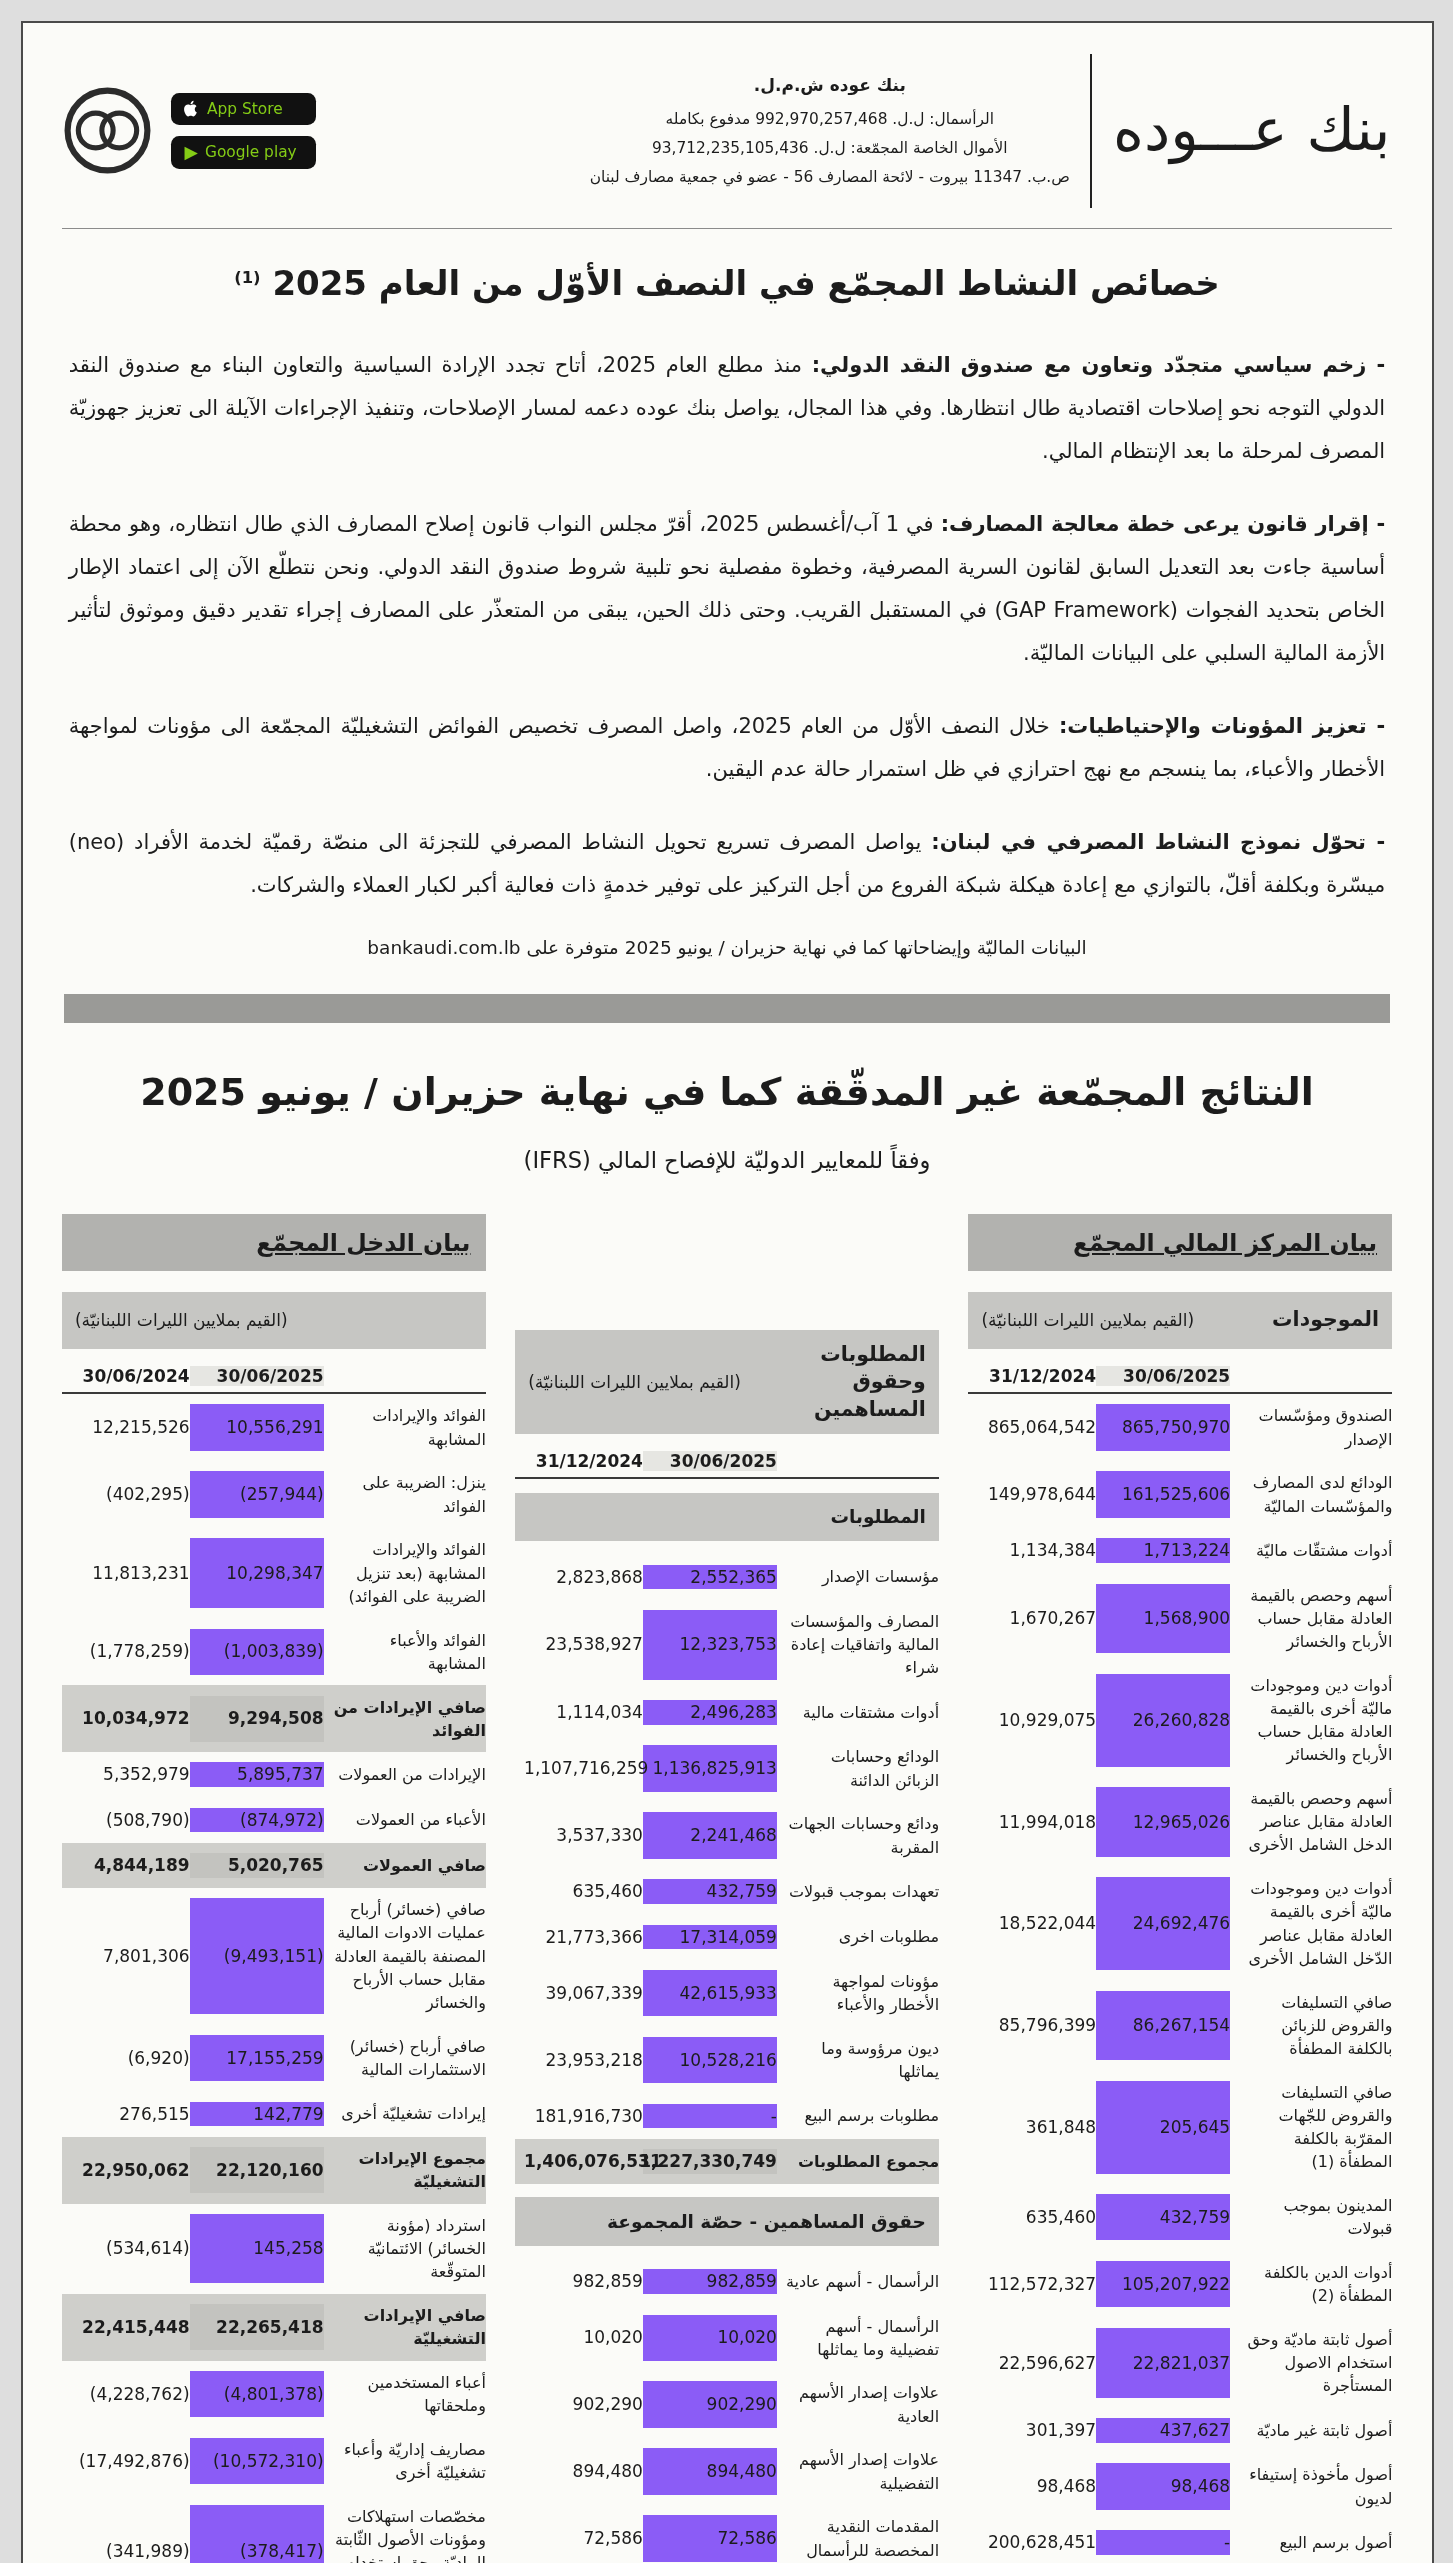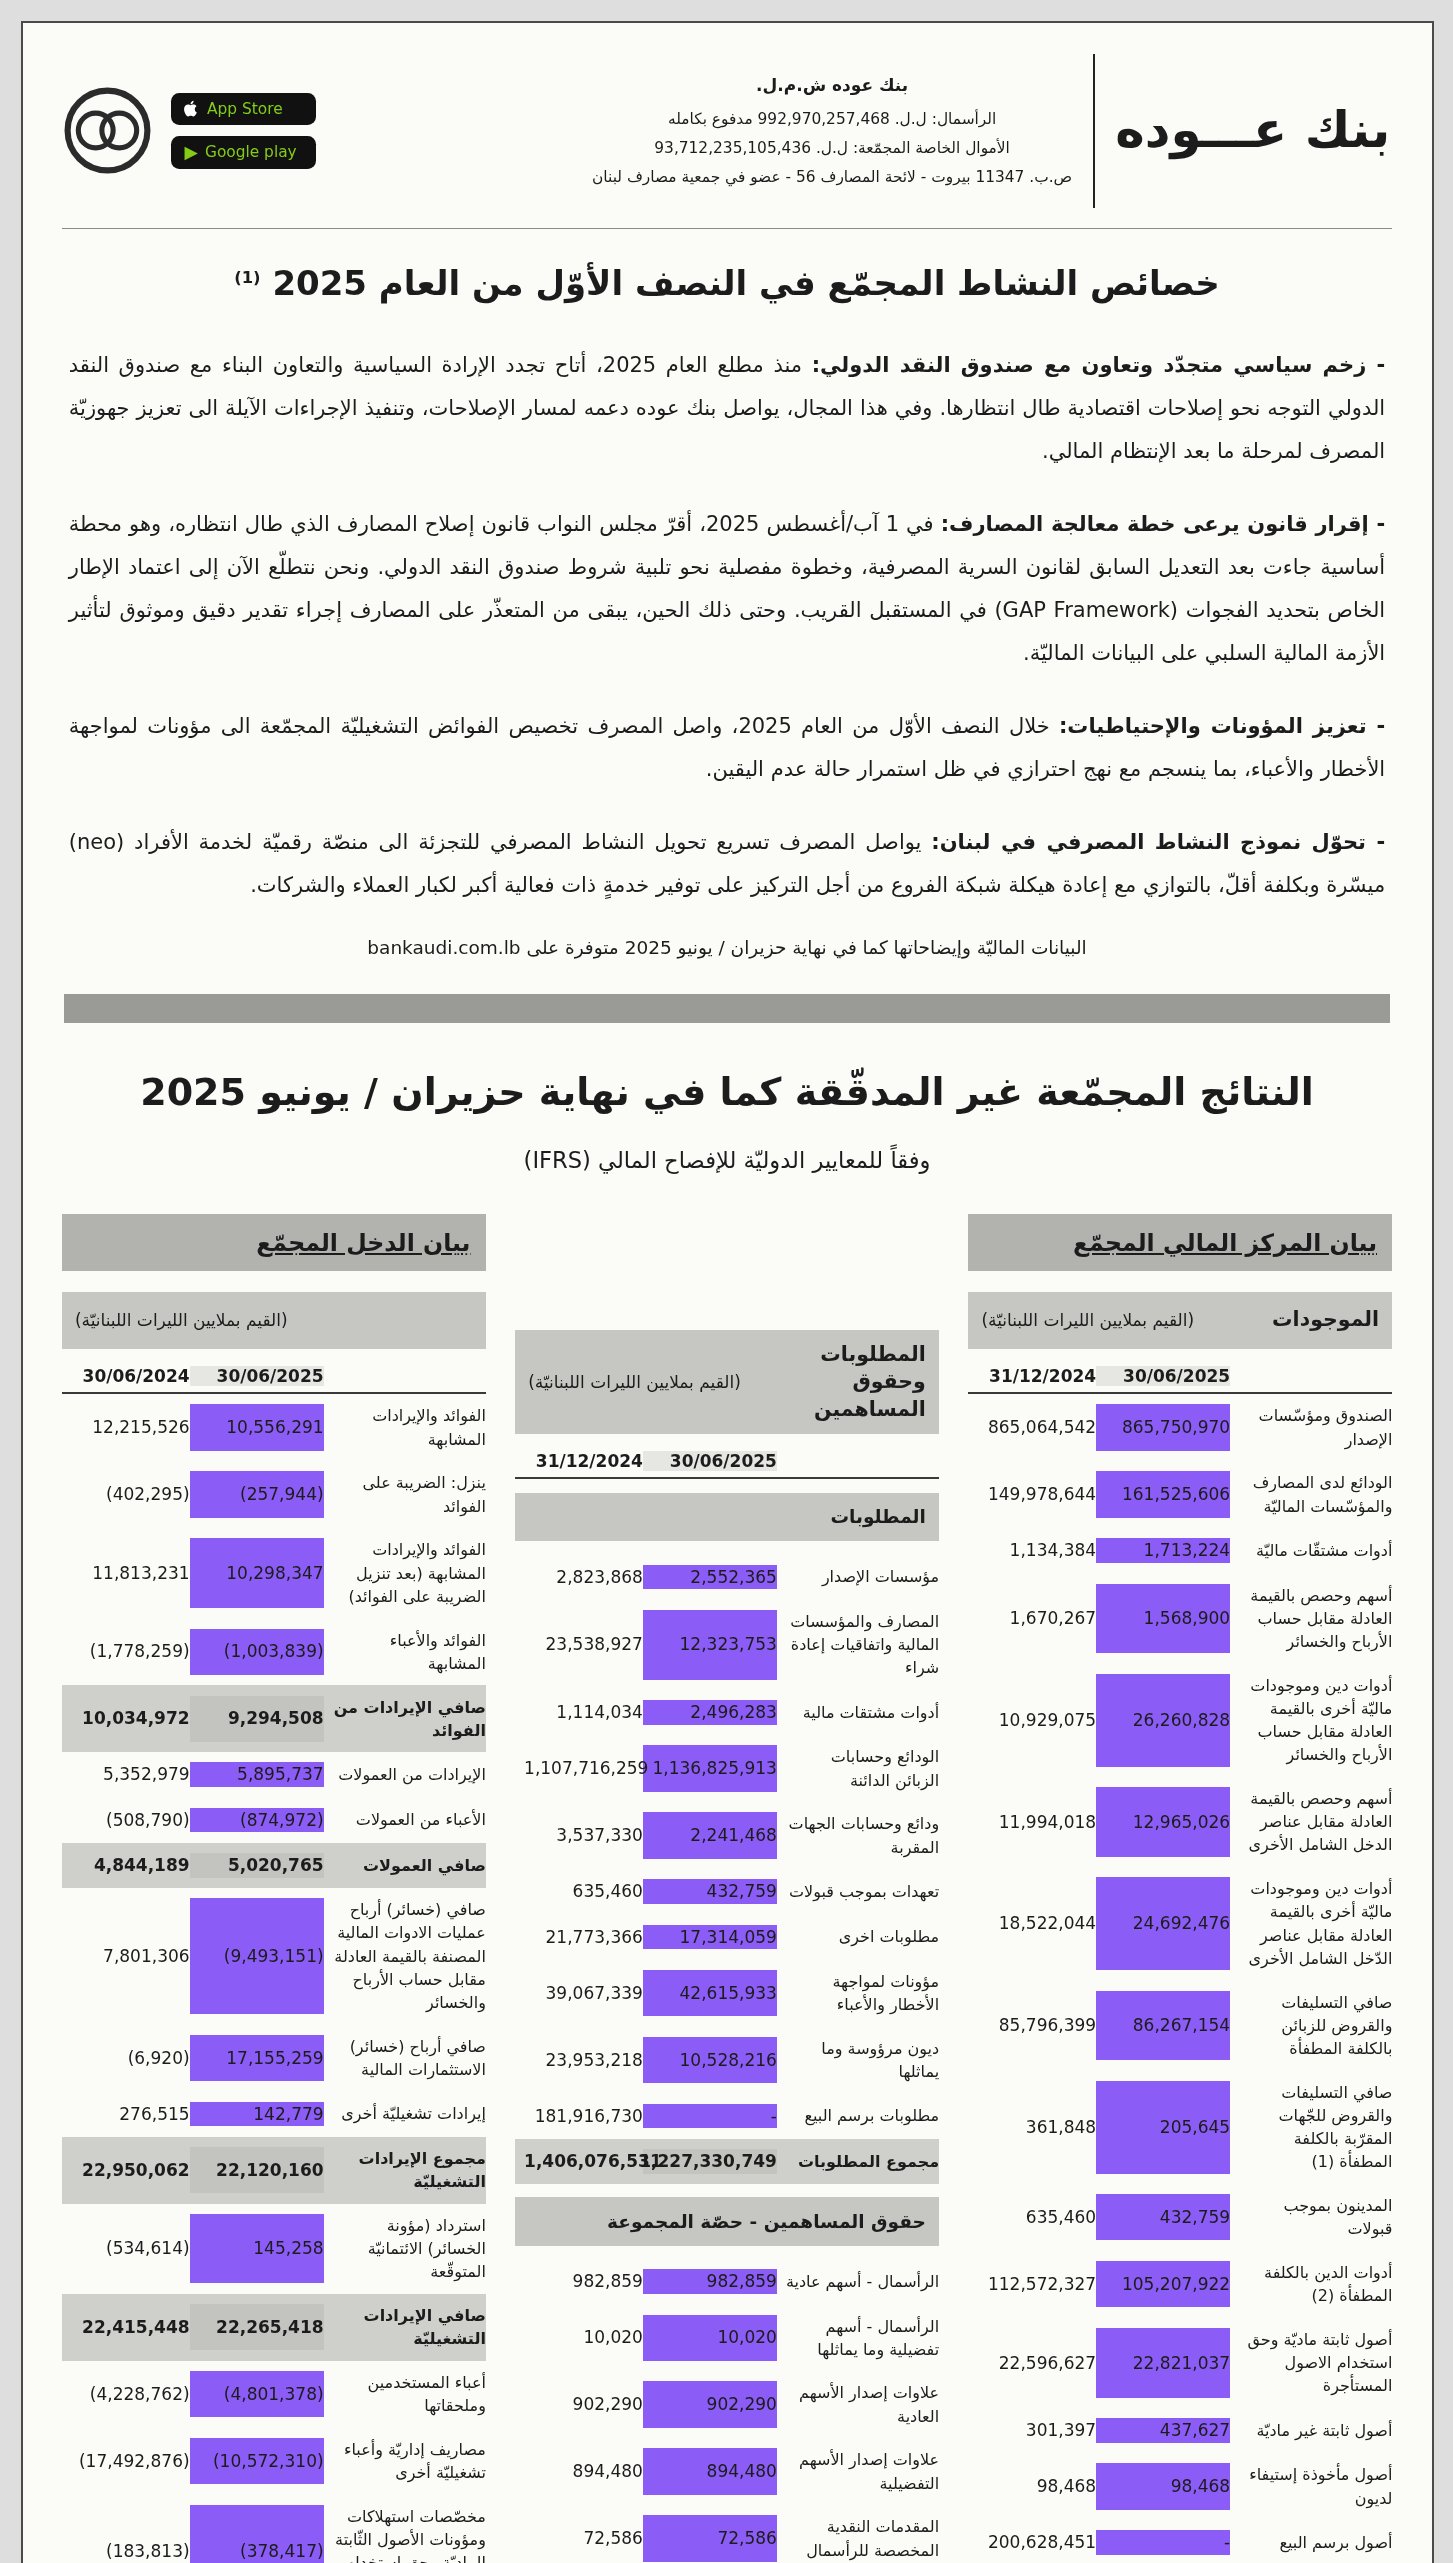--- a/index.html
+++ b/index.html
@@ -1,21 +1,21 @@
 <!DOCTYPE html>
 <html lang="ar" dir="rtl" style="font-size:8.2px"><head>
 <meta charset="utf-8">
 <style>
   html,body{margin:0;padding:0;background:#dedede;}
   body{width:1454px;font-family:"DejaVu Sans",sans-serif;color:#1c1c1c;-webkit-font-smoothing:antialiased;}
   .page{box-sizing:border-box;width:1413px;min-height:2763px;margin:20.5px auto;background:#fbfbf8;
         border:2.1px solid #4a4a4a;padding:26px 36px 31px 36px;direction:rtl;}
   
   .hdr{display:flex;align-items:center;gap:20.5px;padding:5.1px 5.1px 20.5px 5.1px;}
-  .logo{font-size:50px;font-weight:bold;letter-spacing:1px;white-space:nowrap;line-height:1.1;}
+  .logo{font-size:59px;font-weight:normal;letter-spacing:1px;white-space:nowrap;line-height:1.1;}
   .vline{width:2.1px;height:154px;background:#222;}
   .bankinfo{font-size:15.4px;line-height:1.9;text-align:center;flex:0 0 auto;min-width:379px;}
   .bi-name{font-weight:bold;font-size:17px;margin-bottom:4.1px;}
   .hspacer{flex:1;}
   .badges{display:flex;flex-direction:column;gap:11.3px;align-items:stretch;}
   .badge{direction:ltr;display:flex;align-items:center;gap:7.2px;background:#111;color:#84cc16;
          border-radius:8.2px;padding:7.2px 13.3px;font-size:15.4px;min-width:118px;cursor:pointer;}
   .badge .bicon{font-size:17.4px;line-height:1;display:inline-flex;}
   .emblem{width:87px;height:87px;flex:0 0 auto;}
   .hrule{border:none;border-top:1.5px solid #8b8b8b;margin:0 3.1px 5.1px 3.1px;}
@@ -388,21 +388,21 @@
               <span class="num v24">(4,228,762)</span>
             </div>
             <div class="row">
               <span class="lbl">مصاريف إداريّة وأعباء تشغيليّة أخرى</span>
               <span class="num v25">(10,572,310)</span>
               <span class="num v24">(17,492,876)</span>
             </div>
             <div class="row">
               <span class="lbl">مخصّصات استهلاكات ومؤونات الأصول الثّابتة الماديّة وحق استخدام الأصول المستأجرة</span>
               <span class="num v25">(378,417)</span>
-              <span class="num v24">(183,813)</span>
+              <span class="num v24">(341,989)</span>
             </div>
           </div>
       </section>
 
     </div>
 
   </main>
 </div>
 
 

